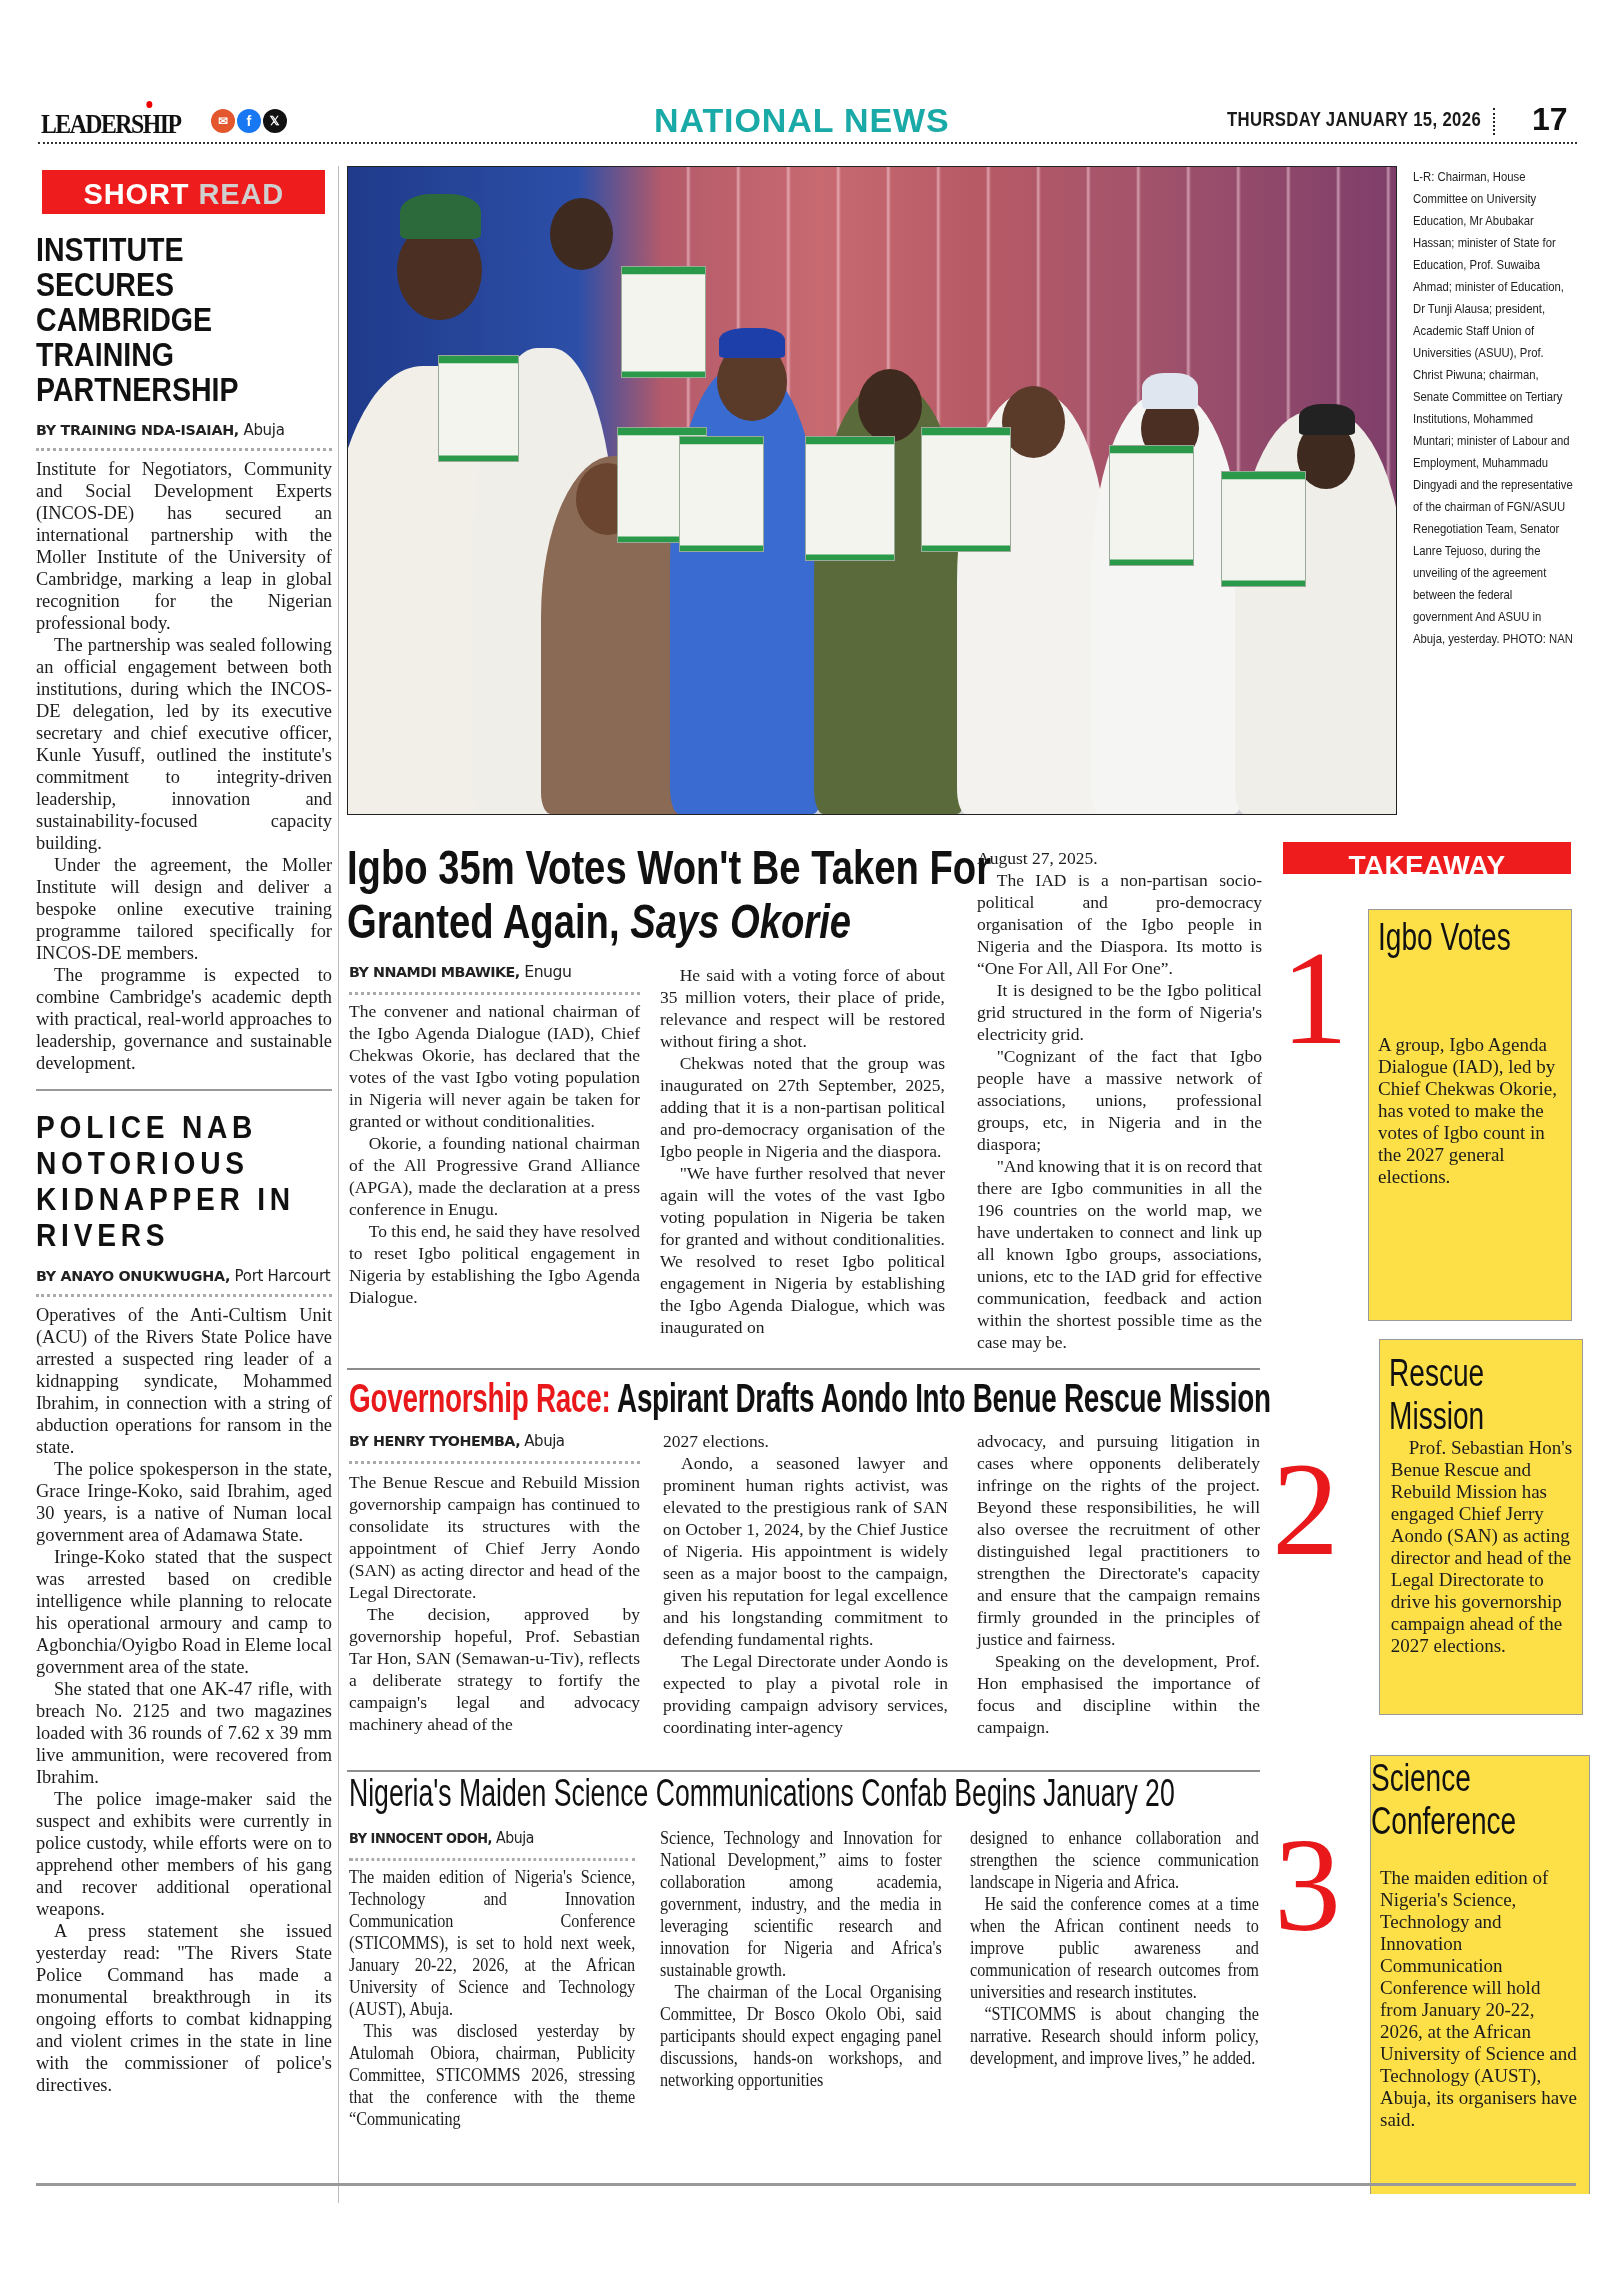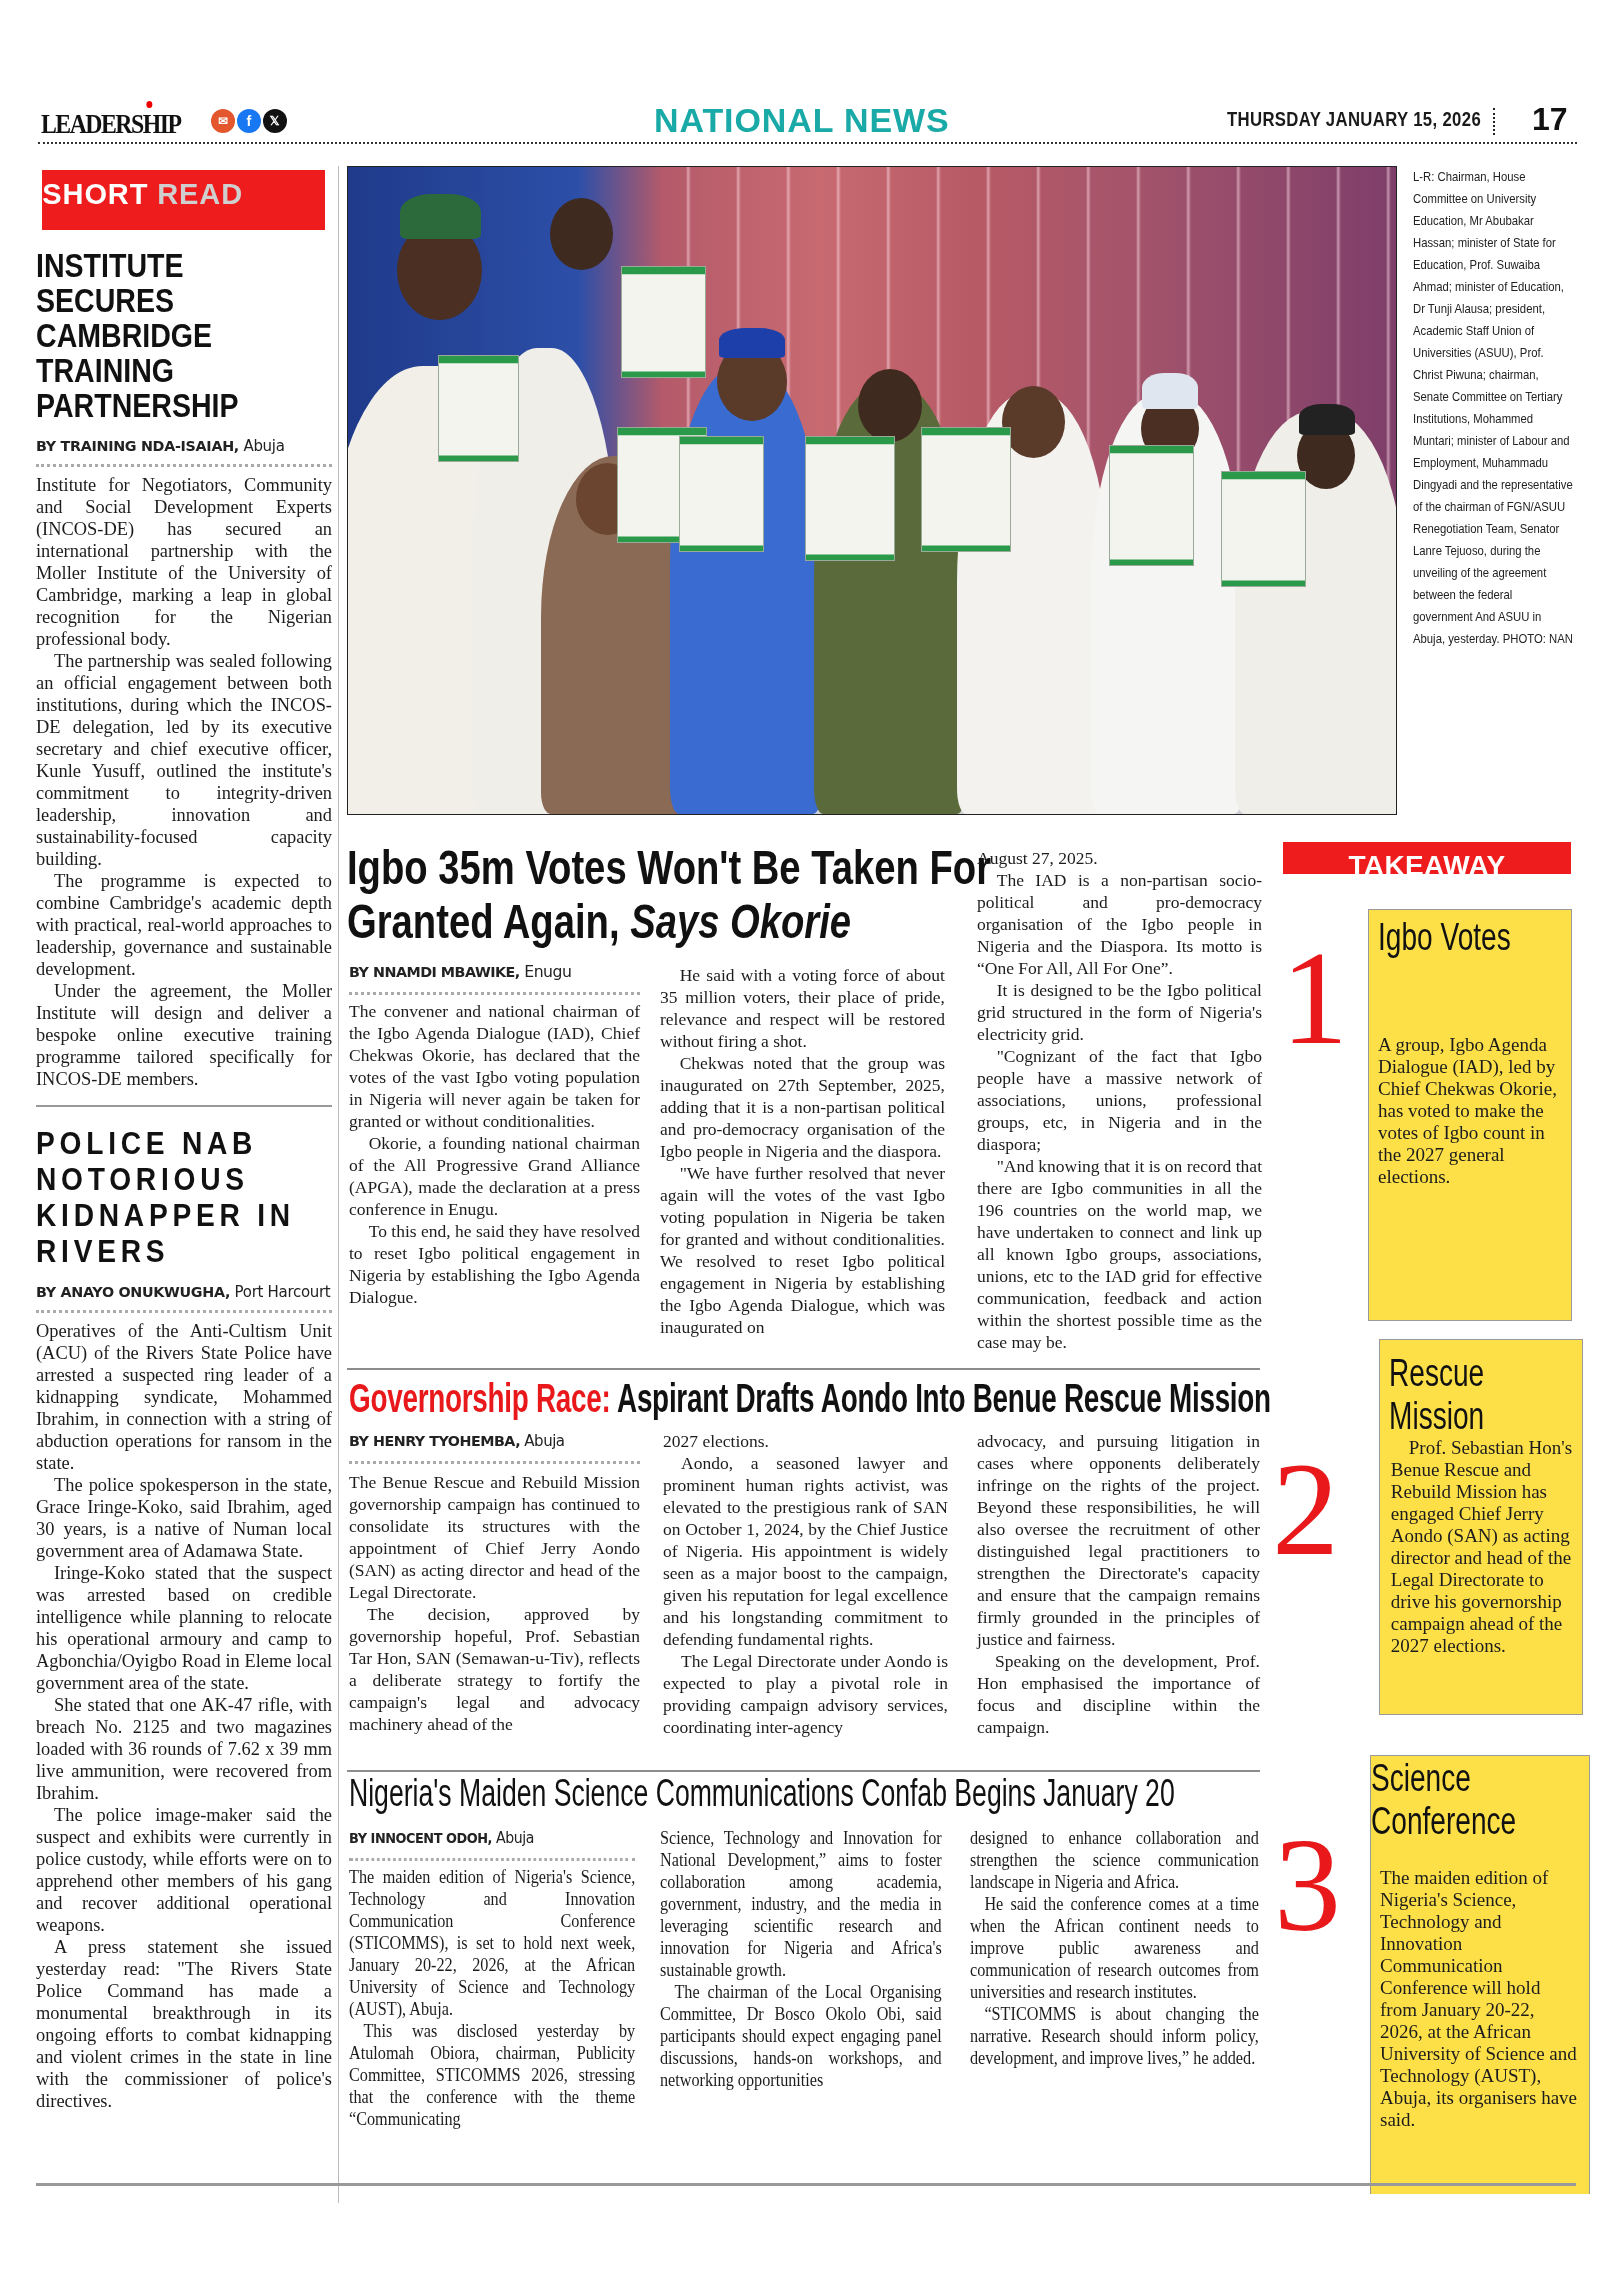--- a/index.html
+++ b/index.html
@@ -17,21 +17,21 @@
   .social .x { background: #111; font-size: 12.5px; }
   .section-title { position: absolute; left: 618px; top: 1.8px; font-family: "Liberation Sans", sans-serif; font-weight: bold; font-size: 34px; color: #19a9a6; letter-spacing: 0.9px; }
   .date { position: absolute; left: 1191px; top: 9px; font-family: "Liberation Sans", sans-serif; font-size: 19.7px; font-weight: bold; color: #1a1a1a; transform: scaleX(0.85); transform-origin: left; letter-spacing: 0.4px; }
   .date-sep { position: absolute; left: 1457px; top: 9px; height: 27px; border-left: 2.7px dotted #222; }
   .page-num { position: absolute; left: 1496px; top: 1.8px; font-family: "Liberation Sans", sans-serif; font-size: 32px; font-weight: bold; color: #111; }
   .dotted-rule { position: absolute; left: 38px; top: 142px; width: 1539px; border-top: 2.7px dotted #333; }
 
   
   .col-left { position: absolute; left: 36px; top: 170px; width: 296px; }
   .vrule-left { position: absolute; left: 338px; top: 166px; height: 2037px; border-left: 1.8px solid #bbb; }
-  .short-read { width: 283px; height: 60px; background: #ee1c1c; margin-left: 6.3px; margin-top: 0; font-family: "Liberation Sans", sans-serif; font-weight: bold; font-size: 29px; line-height: 48px; letter-spacing: 0.9px; }
+  .short-read { width: 283px; height: 44px; background: #ee1c1c; margin-left: 6.3px; margin-top: 0; text-align: center; font-family: "Liberation Sans", sans-serif; font-weight: bold; font-size: 29px; line-height: 48px; letter-spacing: 0.9px; }
   .short-read .w1 { color: #fff; }
   .short-read .w2 { color: #cfcfcf; }
   .hl-cond { font-family: "Liberation Sans", sans-serif; font-weight: bold; color: #111; transform-origin: left; }
   .hl1 { font-size: 34px; line-height: 35px; margin-top: 18px; transform: scaleX(0.84); width: 349px; }
   .byline { font-family: "DejaVu Sans", sans-serif; font-size: 15px; color: #222; margin-top: 14.3px; letter-spacing: -0.3px; }
   .byline b { font-weight: bold; font-size: 14.3px; }
   .dots-sep { margin-top: 9px; border-top: 3.6px dotted #aaa; width: 100%; }
   .body { font-size: 18.4px; line-height: 22px; text-align: justify; color: #1c1c1c; margin-top: 7.2px; }
   .body p { text-indent: 18px; }
   .body p.first { text-indent: 0; }
@@ -105,22 +105,22 @@
   <div class="short-read">
     <span class="w1">SHORT</span>
     <span class="w2">READ</span>
   </div>
   <div class="hl-cond hl1">INSTITUTE SECURES CAMBRIDGE TRAINING PARTNERSHIP</div>
   <div class="byline"><b>BY TRAINING NDA-ISAIAH,</b><span> Abuja</span></div>
   <div class="dots-sep"></div>
   <div class="body">
     <p class="first">Institute for Negotiators, Community and Social Development Experts (INCOS-DE) has secured an international partnership with the Moller Institute of the University of Cambridge, marking a leap in global recognition for the Nigerian professional body.</p>
     <p>The partnership was sealed following an official engagement between both institutions, during which the INCOS-DE delegation, led by its executive secretary and chief executive officer, Kunle Yusuff, outlined the institute's commitment to integrity-driven leadership, innovation and sustainability-focused capacity building.</p>
+    <p>Under the agreement, the Moller Institute will design and deliver a bespoke online executive training programme tailored specifically for INCOS-DE members.</p>
     <p>The programme is expected to combine Cambridge's academic depth with practical, real-world approaches to leadership, governance and sustainable development.</p>
-    <p>Under the agreement, the Moller Institute will design and deliver a bespoke online executive training programme tailored specifically for INCOS-DE members.</p>
   </div>
   <div class="hr-grey"></div>
   <div class="hl-cond hl2">POLICE NAB NOTORIOUS KIDNAPPER IN RIVERS</div>
   <div class="byline"><b>BY ANAYO ONUKWUGHA,</b><span> Port Harcourt</span></div>
   <div class="dots-sep"></div>
   <div class="body">
     <p class="first">Operatives of the Anti-Cultism Unit (ACU) of the Rivers State Police have arrested a suspected ring leader of a kidnapping syndicate, Mohammed Ibrahim, in connection with a string of abduction operations for ransom in the state.</p>
     <p>The police spokesperson in the state, Grace Iringe-Koko, said Ibrahim, aged 30 years, is a native of Numan local government area of Adamawa State.</p>
     <p>Iringe-Koko stated that the suspect was arrested based on credible intelligence while planning to relocate his operational armoury and camp to Agbonchia/Oyigbo Road in Eleme local government area of the state.</p>
     <p>She stated that one AK-47 rifle, with breach No. 2125 and two magazines loaded with 36 rounds of 7.62 x 39 mm live ammunition, were recovered from Ibrahim.</p>

